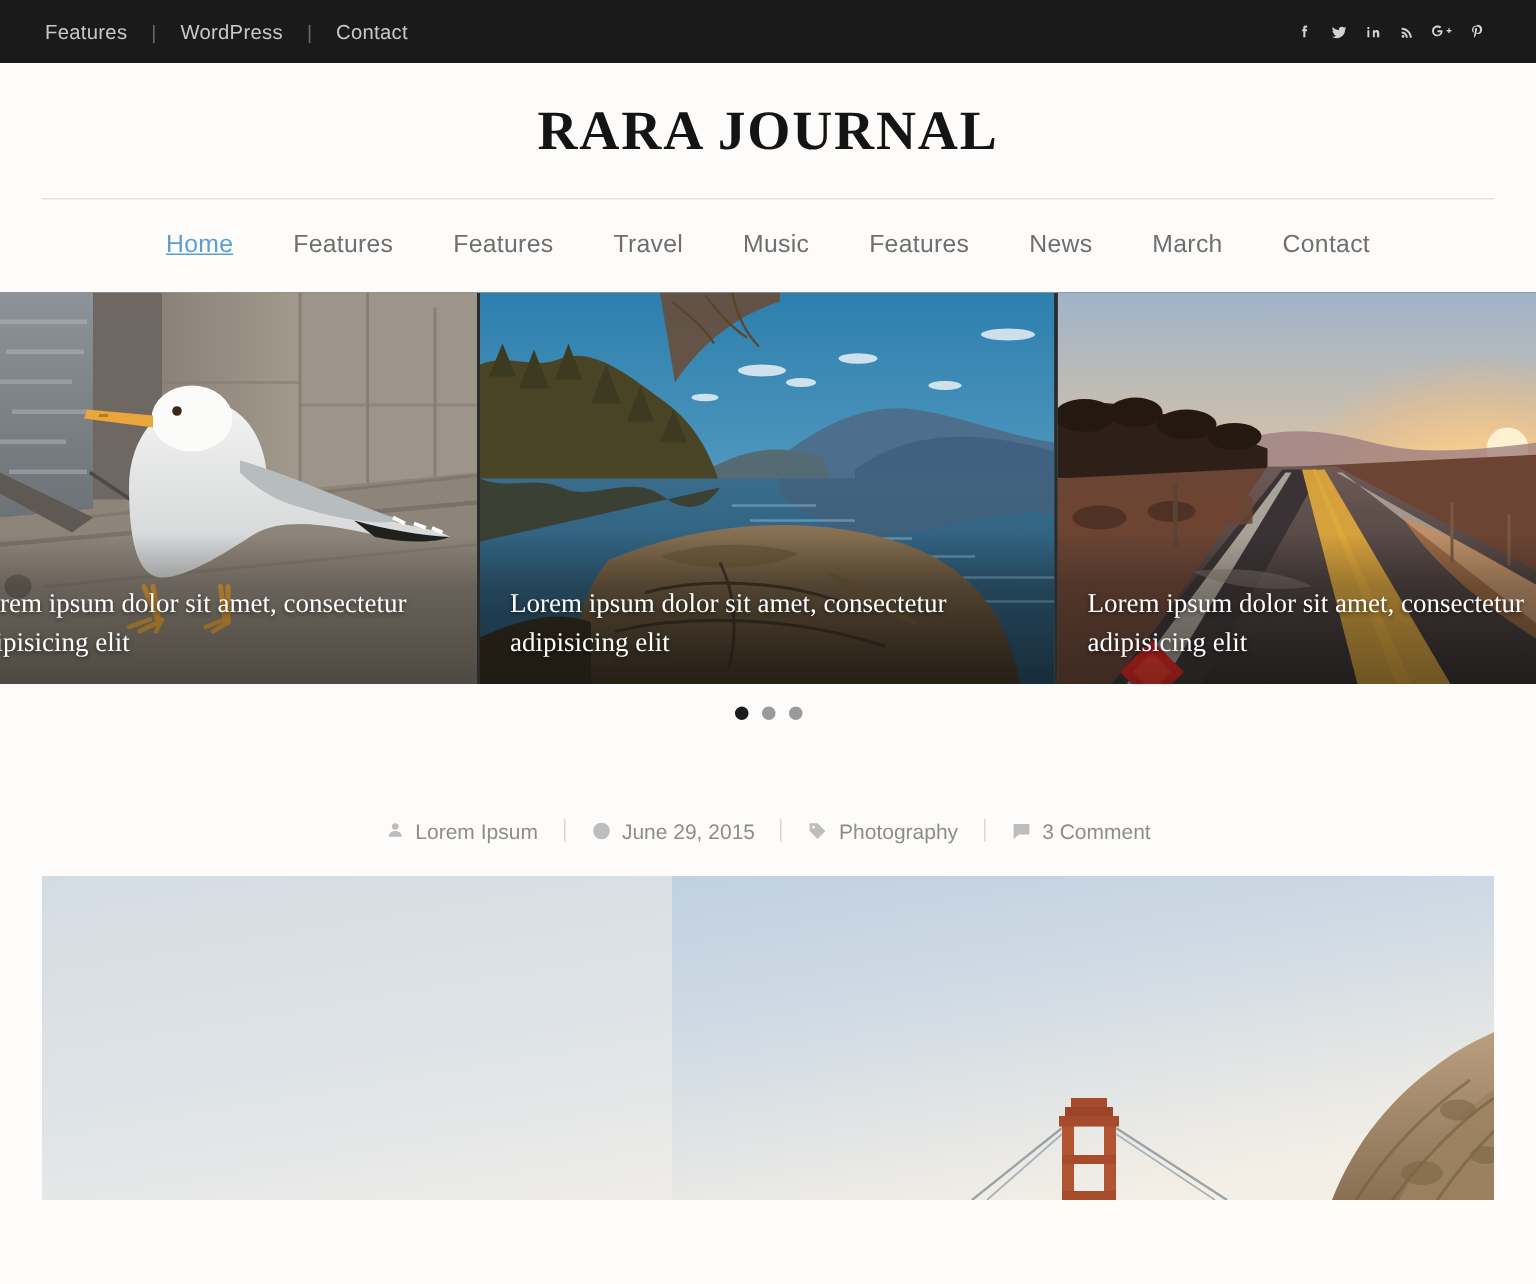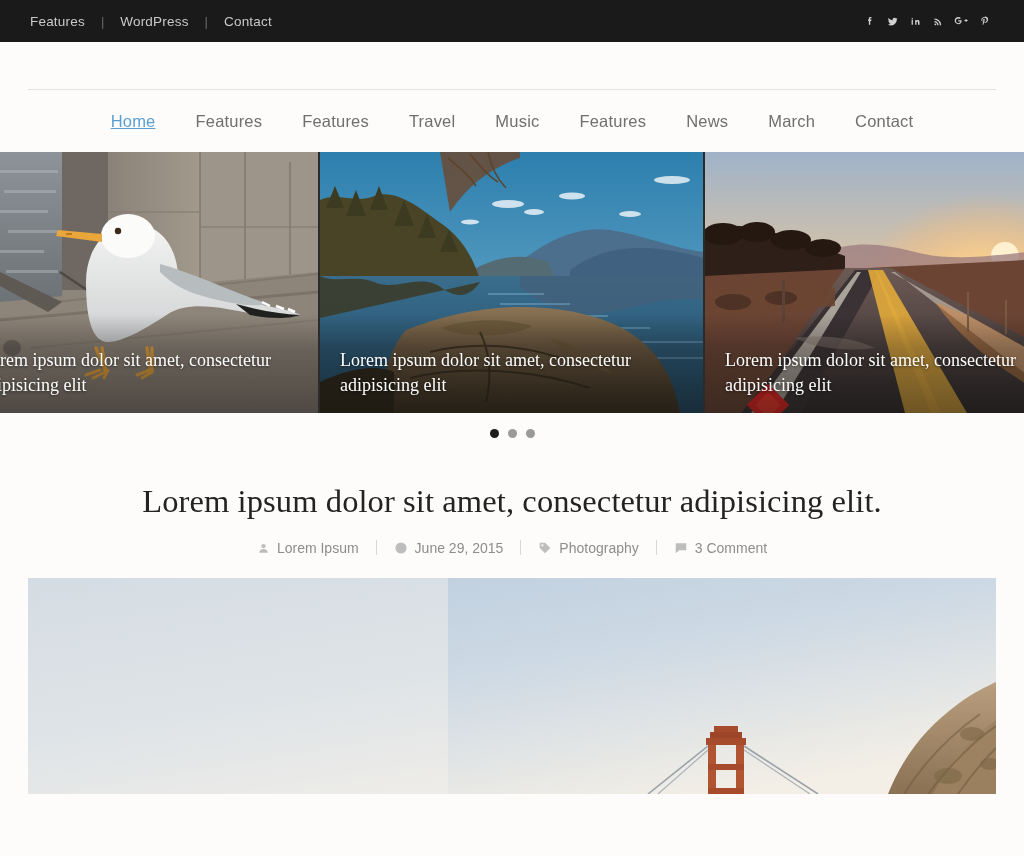--- a/index.html
+++ b/index.html
@@ -217,20 +217,21 @@
     </a>
     <a class="social-icon" href="#">
       <svg width="13" height="14" viewBox="0 0 24 24" fill="currentColor">
           <path d="M12.2 4.5c-4 0-6.1 2.6-6.1 5.4 0 1.3.7 3 1.9 3.5.2.1.3 0 .3-.1l.2-.8c0-.1 0-.2-.1-.3-.4-.5-.7-1.4-.7-2.2 0-2.1 1.6-4.2 4.3-4.2 2.4 0 4 1.6 4 3.8 0 2.5-1.2 4.3-2.9 4.3-.9 0-1.6-.8-1.4-1.7.3-1.1.8-2.3.8-3.1 0-.7-.4-1.3-1.2-1.3-1 0-1.7 1-1.7 2.3 0 .8.3 1.4.3 1.4s-1 4.1-1.1 4.8c-.3 1.4-.1 3.2 0 3.4 0 .1.2.1.2 0 .1-.1 1.3-1.6 1.7-3.1.1-.4.7-2.6.7-2.6.3.6 1.3 1.2 2.3 1.2 3 0 5-2.7 5-6.3 0-2.7-2.3-5.2-5.7-5.2z"></path>
         </svg>
     </a>
   </div>
 </div>
 
 <div class="header">
+  <a class="site-title" href="#" style="display:block;text-decoration:none;">RARA JOURNAL</a>
   <div class="header-rule"></div>
 </div>
 
 <nav class="mainnav">
   <a class="nav-item active" href="#">Home</a>
   <a class="nav-item" href="#">Features</a>
   <a class="nav-item" href="#">Features</a>
   <a class="nav-item" href="#">Travel</a>
   <a class="nav-item" href="#">Music</a>
   <a class="nav-item" href="#">Features</a>
@@ -428,21 +429,20 @@
   </div>
 </div>
 
 <div class="slider-dots">
   <span class="dot active"></span>
   <span class="dot"></span>
   <span class="dot"></span>
 </div>
 
 <div class="post">
-  <a class="post-title" href="#" style="display:block;text-decoration:none;">Lorem ipsum dolor sit amet, consectetur adipisicing elit.</a>
 
   <div class="post-meta">
     <span class="meta-item">
       <svg width="13" height="13" viewBox="0 0 24 24">
           <circle cx="12" cy="7.5" r="4"></circle>
           <path d="M4 20c0-4.4 3.6-7 8-7s8 2.6 8 7z"></path>
         </svg>
       <span>Lorem Ipsum</span>
     </span>
     <span class="meta-sep"></span>

